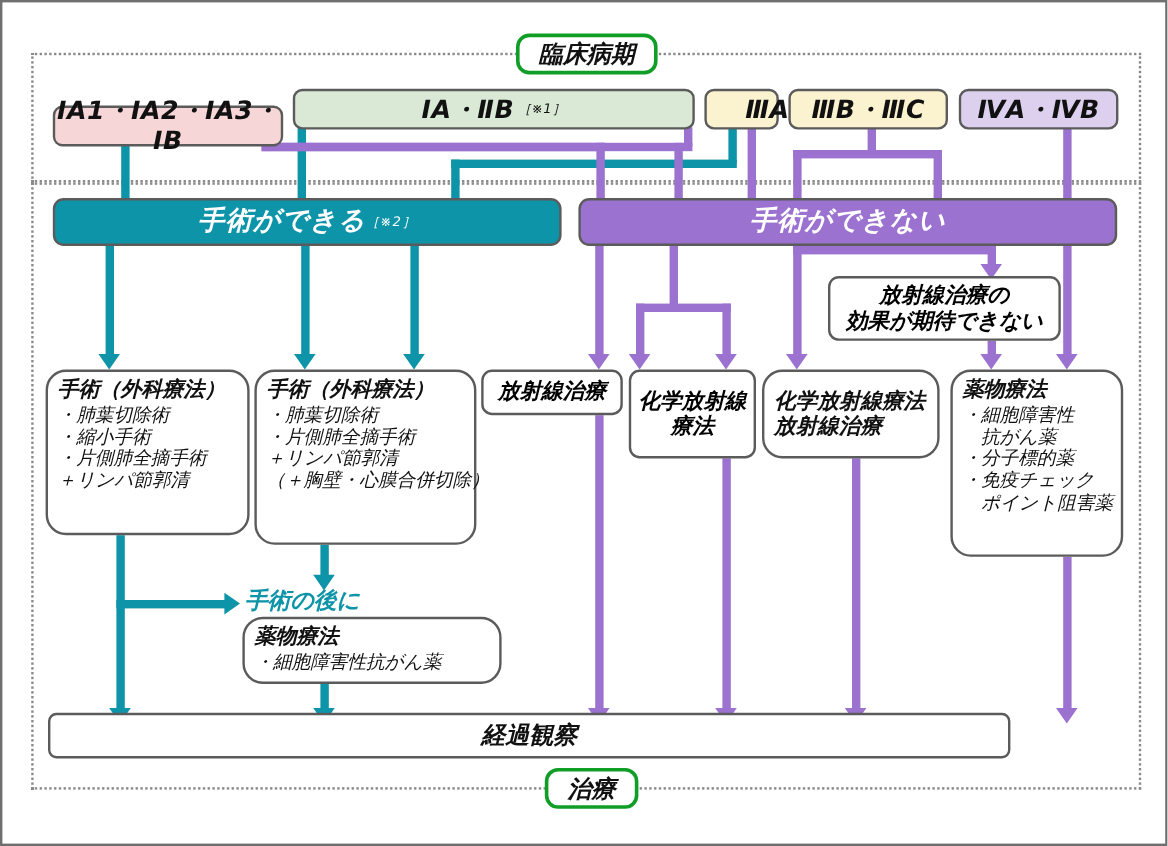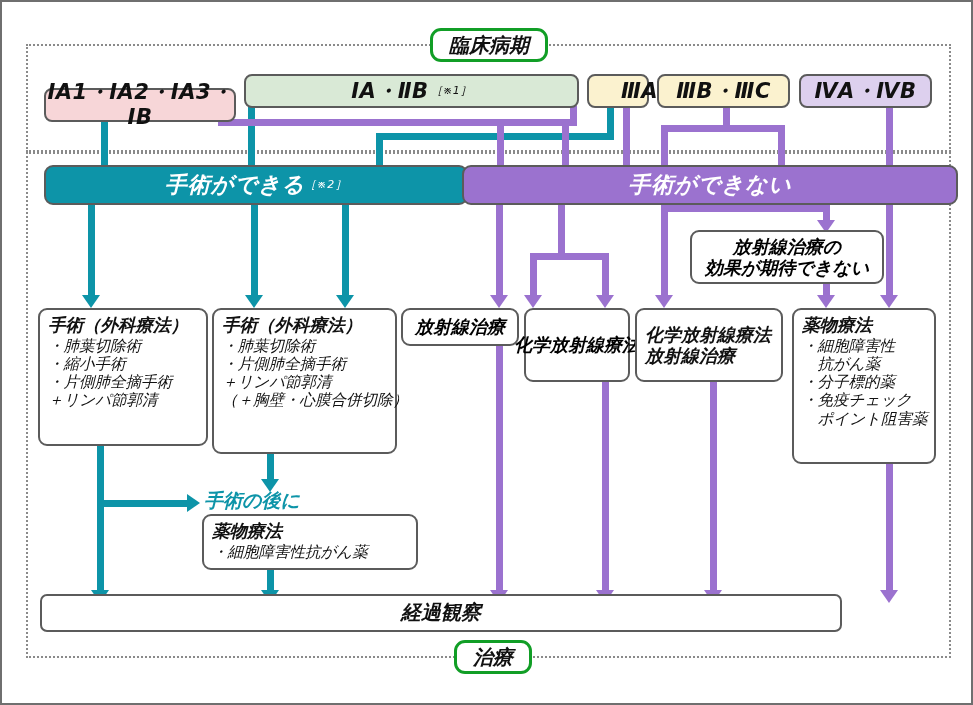--- a/index.html
+++ b/index.html
@@ -69,20 +69,21 @@
   .bar-purple{background:#9b72cf;}
 
   
   .tbox{
     align-items:flex-start;
     justify-content:flex-start;
     text-align:left;
     padding:5px 7px 5px 8px;
     font-size:15.5px;
     color:#111;
+    border-radius:17px;
   }
   .tbox .title{font-weight:bold;font-size:17.5px;display:block;margin-bottom:1px;white-space:nowrap;}
   .tbox .li{display:block;white-space:nowrap;}
   .tbox-center{align-items:center;justify-content:center;text-align:center;}
   .tbox-center .line{display:block;font-size:18px;font-weight:bold;white-space:nowrap;}
 
   
   .tag{
     position:absolute;
     border:3px solid #119e26;
@@ -240,21 +241,21 @@
 
   <div class="node stage stage-purple" style="left:797px;top:72px;width:133px;">
     <span>ⅣA・ⅣB</span>
   </div>
 
   <div class="node bar bar-teal" style="left:42px;top:163px;width:424px;">
     <span>手術ができる</span>
     <span class="sup">［※2］</span>
   </div>
 
-  <div class="node bar bar-purple" style="left:460px;top:163px;width:496px;text-align:right;">
+  <div class="node bar bar-purple" style="left:480px;top:163px;width:449px;text-align:right;">
     <span>手術ができない</span>
   </div>
 
   <div class="node tbox-center" style="left:688px;top:228px;width:194px;height:54px;flex-direction:column;">
     <span class="line">放射線治療の</span>
     <span class="line">効果が期待できない</span>
   </div>
 
   <div class="node tbox" style="left:36px;top:306px;width:170px;height:138px;flex-direction:column;">
     <span class="title">手術（外科療法）</span>
@@ -269,21 +270,21 @@
     <span class="li">・肺葉切除術</span>
     <span class="li">・片側肺全摘手術</span>
     <span class="li">＋リンパ節郭清</span>
     <span class="li">（＋胸壁・心膜合併切除）</span>
   </div>
 
   <div class="node tbox-center" style="left:399px;top:306px;width:118px;height:38px;flex-direction:column;">
     <span class="line">放射線治療</span>
   </div>
 
-  <div class="node tbox-center" style="left:522px;top:306px;width:106px;height:74px;">
+  <div class="node tbox-center" style="left:522px;top:306px;width:106px;height:74px;flex-direction:column;">
     <span class="line">化学放射線</span>
     <span class="line">療法</span>
   </div>
 
   <div class="node tbox" style="left:633px;top:306px;width:148px;height:74px;flex-direction:column;justify-content:center;">
     <span class="line" style="display:block;font-size:18px;font-weight:bold;white-space:nowrap;">化学放射線療法</span>
     <span class="line" style="display:block;font-size:18px;font-weight:bold;white-space:nowrap;">放射線治療</span>
   </div>
 
   <div class="node tbox" style="left:790px;top:306px;width:144px;height:156px;flex-direction:column;">

